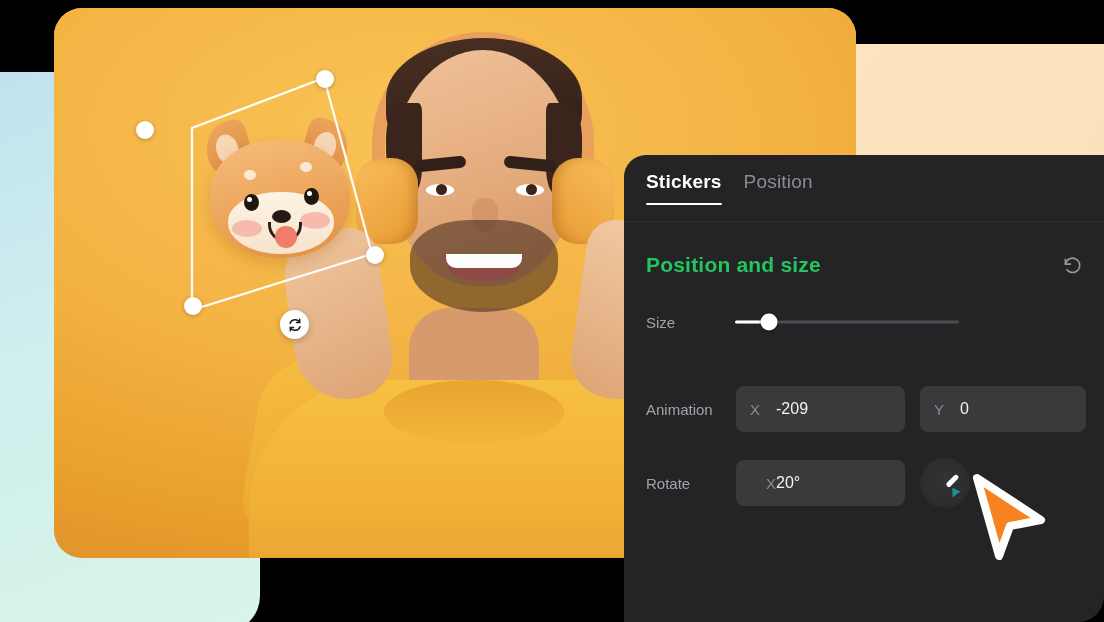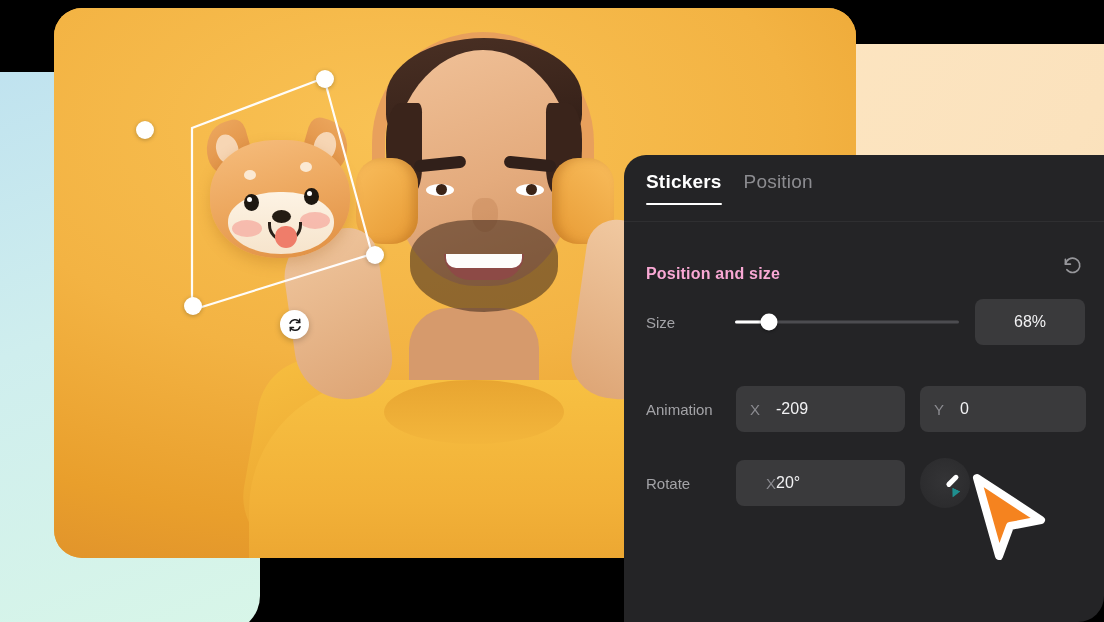--- a/index.html
+++ b/index.html
@@ -106,21 +106,21 @@
   .panel{position:absolute;left:624px;top:155px;width:480px;height:467px;background:#242426;
     border-radius:22px 0 26px 0;overflow:hidden;}
   .tabs{position:absolute;left:22px;top:16px;display:flex;align-items:flex-end;gap:22px;}
   .tab{font-size:19px;letter-spacing:.2px;padding-bottom:12px;position:relative;}
   .tab.active{color:#fff;font-weight:bold;}
   .tab.active::after{content:"";position:absolute;left:0;bottom:0;width:100%;height:2px;background:#fff;
     border-radius:2px;}
   .tab.idle{color:#8c8c90;}
   .divider{position:absolute;left:0;right:0;top:66px;height:1px;background:#2f2f31;}
 
-  .sect-title{position:absolute;left:22px;top:110px;color:#f9a8d4;font-size:16px;font-weight:bold;letter-spacing:.2px;}
+  .sect-title{position:absolute;left:22px;top:98px;color:#22c55e;font-size:21px;font-weight:bold;letter-spacing:.2px;}
   .reset-btn{position:absolute;right:18px;top:96px;width:28px;height:28px;display:flex;align-items:center;
     justify-content:center;cursor:pointer;}
 
   .row{position:absolute;left:0;right:0;height:46px;display:flex;align-items:center;}
   .row.r-size{top:144px;}
   .row.r-pos{top:231px;}
   .row.r-rot{top:305px;text-align:right;}
   .row-label{position:absolute;left:22px;color:#a3a3a7;font-size:15px;}
 
   .slider{position:absolute;left:111px;top:50%;transform:translateY(-50%);width:224px;height:18px;}
@@ -248,23 +248,20 @@
       </svg>
     </div>
 
     <div class="row r-size">
       <div class="row-label">Size</div>
       <div class="slider">
         <div class="track"></div>
         <div class="track-fill" id="sizeFill" style="width: 15%;"></div>
         <div class="thumb" id="sizeThumb" style="left: 15%;"></div>
       </div>
-      <div class="field f-size">
-        <span class="val">68%</span>
-      </div>
     </div>
 
     <div class="row r-pos">
       <div class="row-label">Animation</div>
       <div class="field f-x">
         <span class="axis">X</span>
         <span class="val">-209</span>
       </div>
       <div class="field f-y">
         <span class="axis">Y</span>

